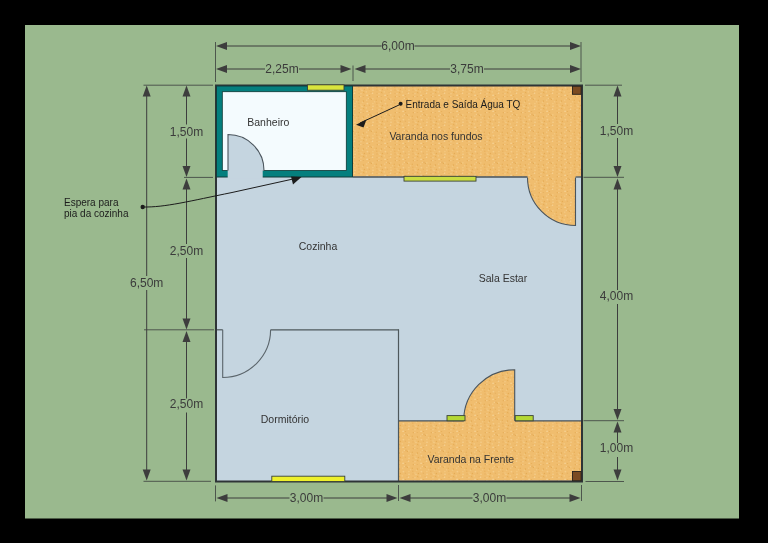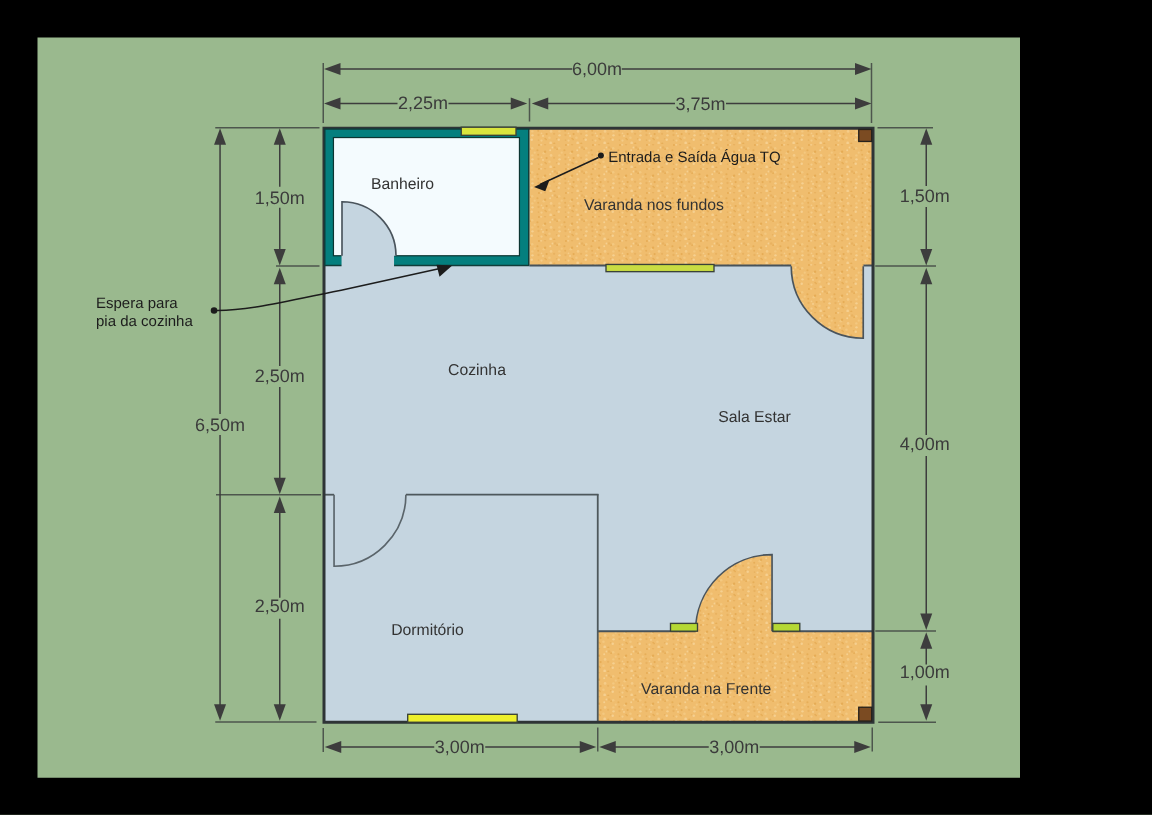--- a/index.html
+++ b/index.html
@@ -1,16 +1,16 @@
 <!DOCTYPE html>
 <html><head>
 <meta charset="utf-8">
 <style>
   html,body{margin:0;padding:0;background:#000;}
-  .wrap{width:680px;height:543px;position:relative;background:#000;overflow:hidden;}
+  .wrap{width:768px;height:543px;position:relative;background:#000;overflow:hidden;}
   svg{display:block;}
   text{font-family:"Liberation Sans",sans-serif;}
 </style>
 </head>
 <body>
 <div class="wrap">
 <svg width="768" height="543" viewBox="0 0 768 543" xmlns="http://www.w3.org/2000/svg">
   <defs>
     <pattern id="sp" width="18" height="16" patternUnits="userSpaceOnUse">
         <rect width="18" height="16" fill="#f0bd6e"></rect>

